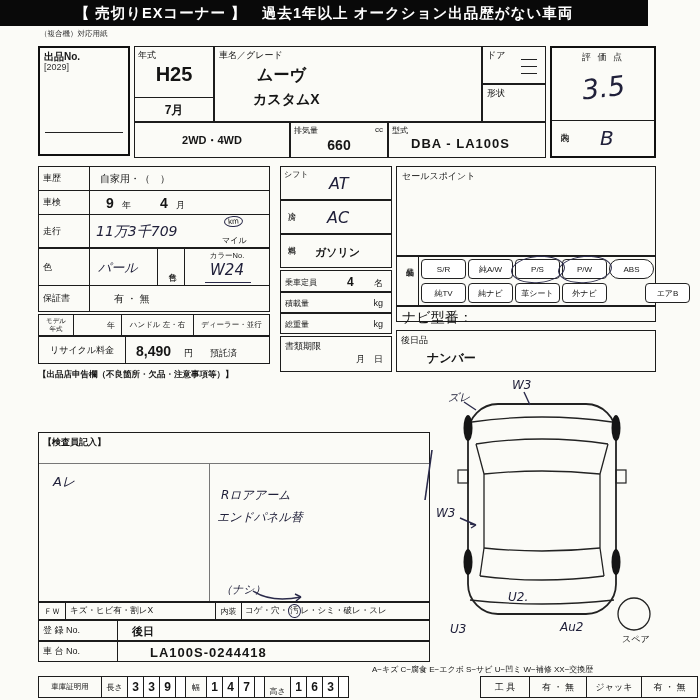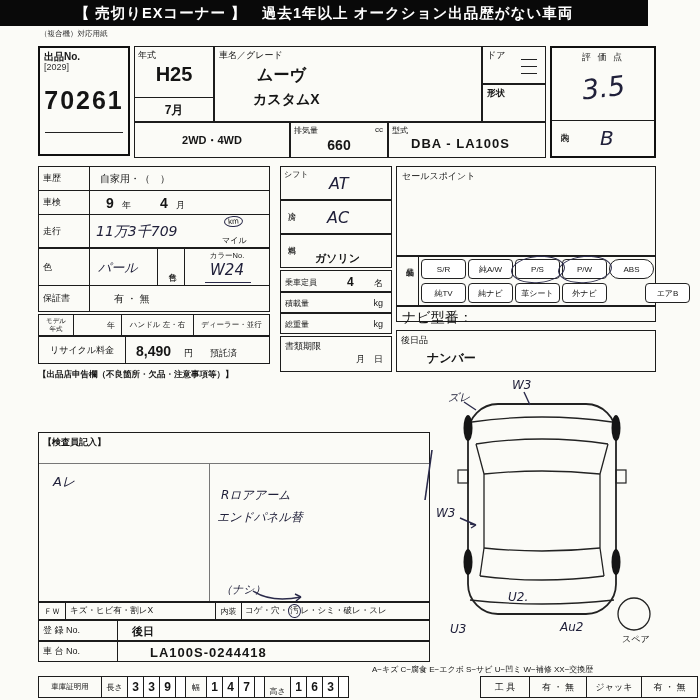--- a/index.html
+++ b/index.html
@@ -20,21 +20,20 @@
 </style>
 </head>
 <body>
 
 <div class="abs" style="left:0;top:0;width:648px;height:26px;background:#090909;color:#fff;font-weight:bold;font-size:14.5px;display:flex;align-items:center;justify-content:center;letter-spacing:1px;">【 売切りEXコーナー 】　過去1年以上 オークション出品歴がない車両</div>
 <div class="abs" style="left:40px;top:29px;font-size:7.5px;color:#333;">（複合機）対応用紙</div>
 
 <div class="bx2" style="left:38px;top:46px;width:92px;height:110px;">
   <span class="abs b" style="left:4px;top:2px;font-size:10px;">出品No.</span>
   <span class="abs" style="left:4px;top:14px;font-size:9px;color:#333;">[2029]</span>
-  <div class="abs b" style="left:0;top:38px;width:100%;text-align:center;font-size:25px;letter-spacing:2px;">70261</div>
   <div class="thin" style="left:5px;top:84px;width:78px;height:1px;background:#222;"></div>
 </div>
 
 <div class="bx" style="left:134px;top:46px;width:80px;height:76px;">
   <span class="abs" style="left:3px;top:2px;font-size:9px;">年式</span>
   <div class="abs b" style="left:0;top:16px;width:100%;text-align:center;font-size:20px;">H25</div>
   <div class="thin" style="left:0;top:50px;width:100%;height:1.2px;background:#1c1c1c;"></div>
   <div class="abs b cc" style="left:0;top:52px;width:100%;height:22px;font-size:12px;">7月</div>
 </div>
 <div class="bx" style="left:214px;top:46px;width:268px;height:76px;">
@@ -42,21 +41,21 @@
   <div class="abs b" style="left:42px;top:18px;font-size:16px;">ムーヴ</div>
   <div class="abs b" style="left:38px;top:44px;font-size:14px;">カスタムX</div>
 </div>
 <div class="bx" style="left:482px;top:46px;width:64px;height:38px;">
   <span class="abs" style="left:4px;top:2px;font-size:9px;">ドア</span>
   <div class="thin" style="left:38px;top:12px;width:16px;height:1px;background:#222;"></div>
   <div class="thin" style="left:38px;top:19px;width:16px;height:1px;background:#222;"></div>
   <div class="thin" style="left:38px;top:26px;width:16px;height:1px;background:#222;"></div>
 </div>
 <div class="bx" style="left:482px;top:84px;width:64px;height:38px;">
-  <span class="abs" style="left:4px;top:2px;font-size:9px;font-weight:bold;">形状</span>
+  <span class="abs" style="left:4px;top:2px;font-size:9px;">形状</span>
 </div>
 <div class="bx cc b" style="left:134px;top:122px;width:156px;height:36px;font-size:11px;">
   <span>2WD・4WD</span>
 </div>
 <div class="bx" style="left:290px;top:122px;width:98px;height:36px;">
   <span class="abs" style="left:3px;top:2px;font-size:8px;">排気量</span>
   <span class="abs" style="right:4px;top:2px;font-size:8px;">cc</span>
   <div class="abs b" style="left:0;top:14px;width:100%;text-align:center;font-size:14px;">660</div>
 </div>
 <div class="bx" style="left:388px;top:122px;width:158px;height:36px;">
@@ -132,21 +131,21 @@
 <div class="bx" style="left:280px;top:166px;width:112px;height:34px;">
   <span class="abs" style="left:3px;top:2px;font-size:8px;">シフト</span>
   <span class="abs hw" style="left:48px;top:7px;font-size:16px;">AT</span>
 </div>
 <div class="bx" style="left:280px;top:200px;width:112px;height:34px;">
   <span class="abs vt" style="left:4px;top:5px;font-size:8px;">冷房</span>
   <span class="abs hw" style="left:46px;top:7px;font-size:16px;">AC</span>
 </div>
 <div class="bx" style="left:280px;top:234px;width:112px;height:34px;">
   <span class="abs vt" style="left:4px;top:5px;font-size:8px;">燃料</span>
-  <span class="abs b" style="left:34px;top:10px;font-size:11px;margin-top:6px;">ガソリン</span>
+  <span class="abs b" style="left:34px;top:10px;font-size:11px;">ガソリン</span>
 </div>
 <div class="bx" style="left:280px;top:270px;width:112px;height:22px;">
   <span class="abs" style="left:4px;top:6px;font-size:8px;">乗車定員</span>
   <span class="abs b" style="left:66px;top:4px;font-size:12px;">4</span>
   <span class="abs" style="right:8px;top:6px;font-size:9px;">名</span>
 </div>
 <div class="bx" style="left:280px;top:292px;width:112px;height:21px;">
   <span class="abs" style="left:4px;top:5px;font-size:8px;">積載量</span>
   <span class="abs" style="right:8px;top:5px;font-size:9px;">kg</span>
 </div>

